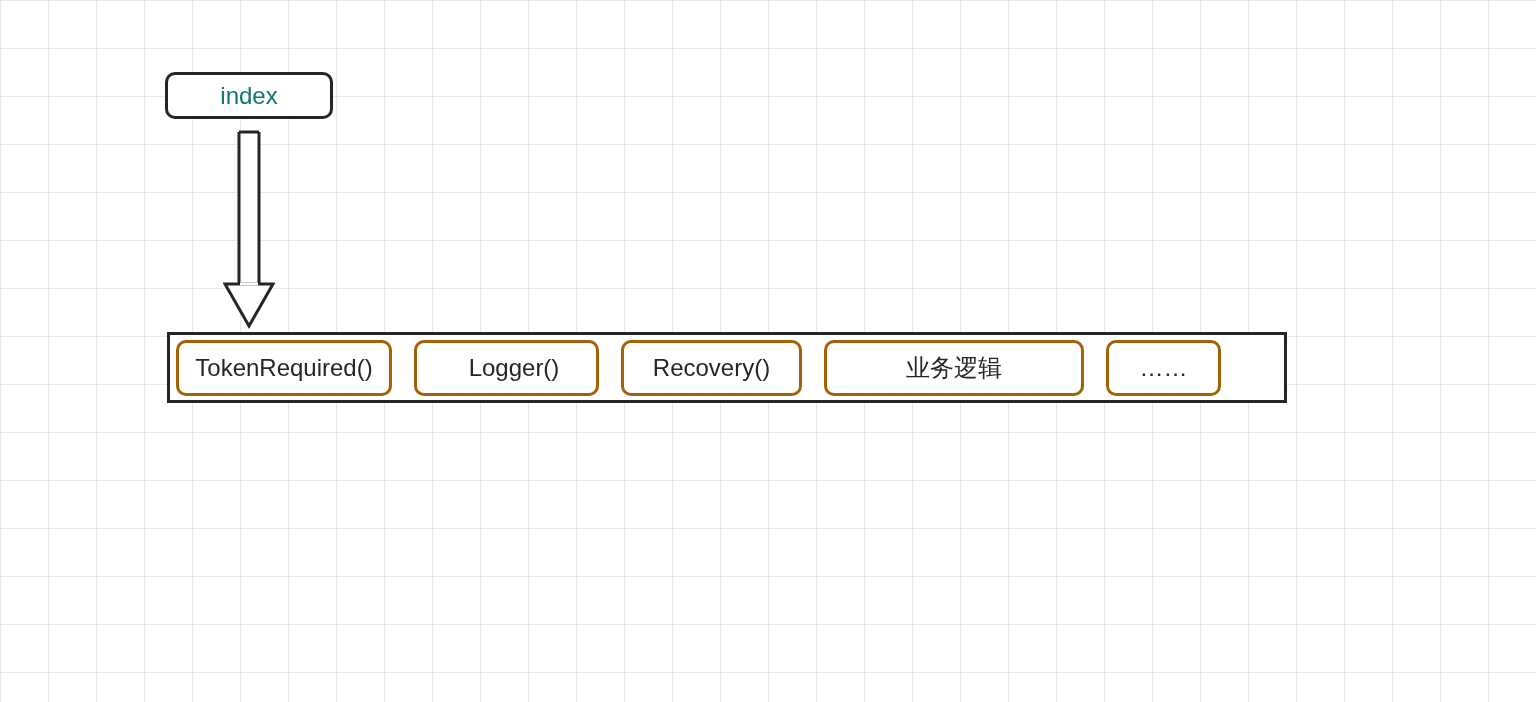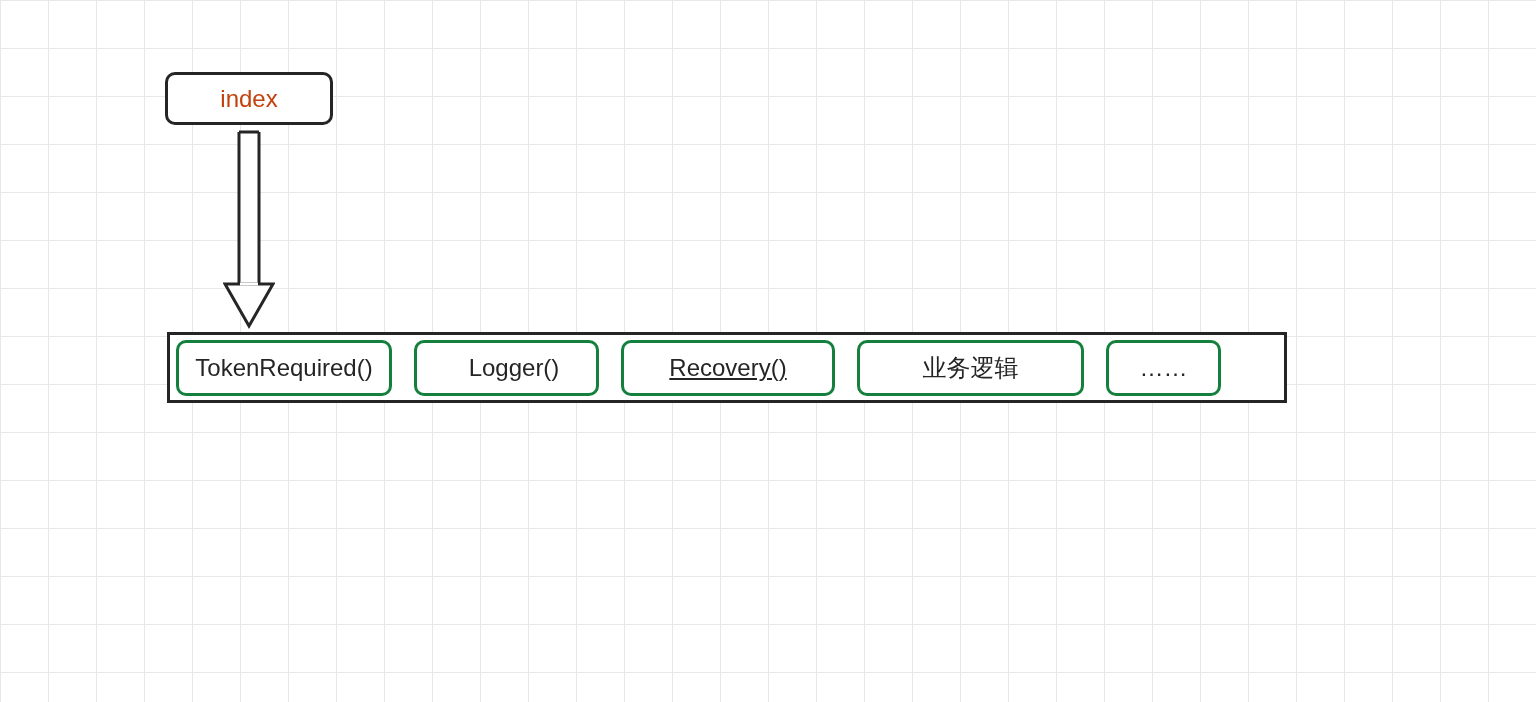--- a/index.html
+++ b/index.html
@@ -37,29 +37,29 @@
       left: 0;
       width: 100%;
       height: 100%;
     }
 
     .index-box {
       position: absolute;
       left: 165px;
       top: 72px;
       width: 168px;
-      height: 53px;
+      height: 47px;
       background: #ffffff;
       border: 3px solid #252525;
       border-radius: 10px;
       display: flex;
       align-items: center;
       justify-content: center;
       font-size: 24px;
-      color: #c2410c;
+      color: #0f766e;
     }
 
     .arrow-svg {
       position: absolute;
       left: 223px;
       top: 126px;
     }
 
     .container-box {
       position: absolute;
@@ -71,34 +71,34 @@
       border: 3px solid #252525;
       padding: 5px 6px;
       display: flex;
       align-items: center;
       gap: 22px;
     }
 
     .inner-box {
       height: 56px;
       background: #ffffff;
-      border: 3px solid #15803d;
+      border: 3px solid #a16207;
       border-radius: 10px;
       display: flex;
       align-items: center;
       justify-content: center;
       font-size: 24px;
       color: #252525;
       flex-shrink: 0;
     }
 
     .inner-box.b1 { width: 216px; }
     .inner-box.b2 { width: 185px; padding-left: 15px; }
-    .inner-box.b3 { width: 214px; text-decoration: underline; }
-    .inner-box.b4 { width: 227px; }
+    .inner-box.b3 { width: 181px; }
+    .inner-box.b4 { width: 260px; }
     .inner-box.b5 { width: 115px; }
   </style>
 </head>
 <body>
 
 <div class="grid-bg"></div>
 
 <div class="diagram-layer">
 
   <div class="index-box">

